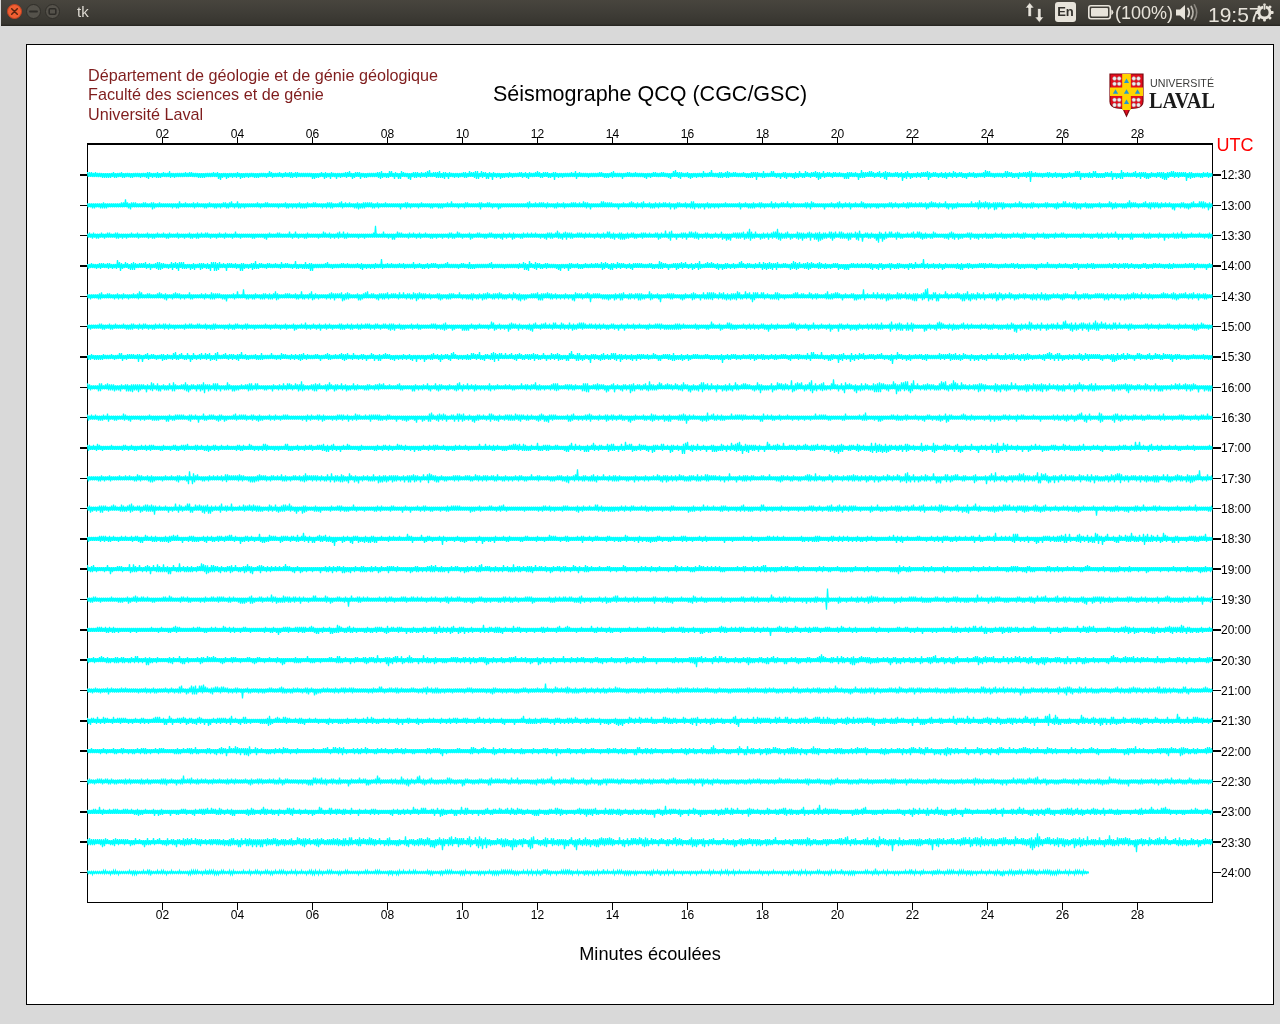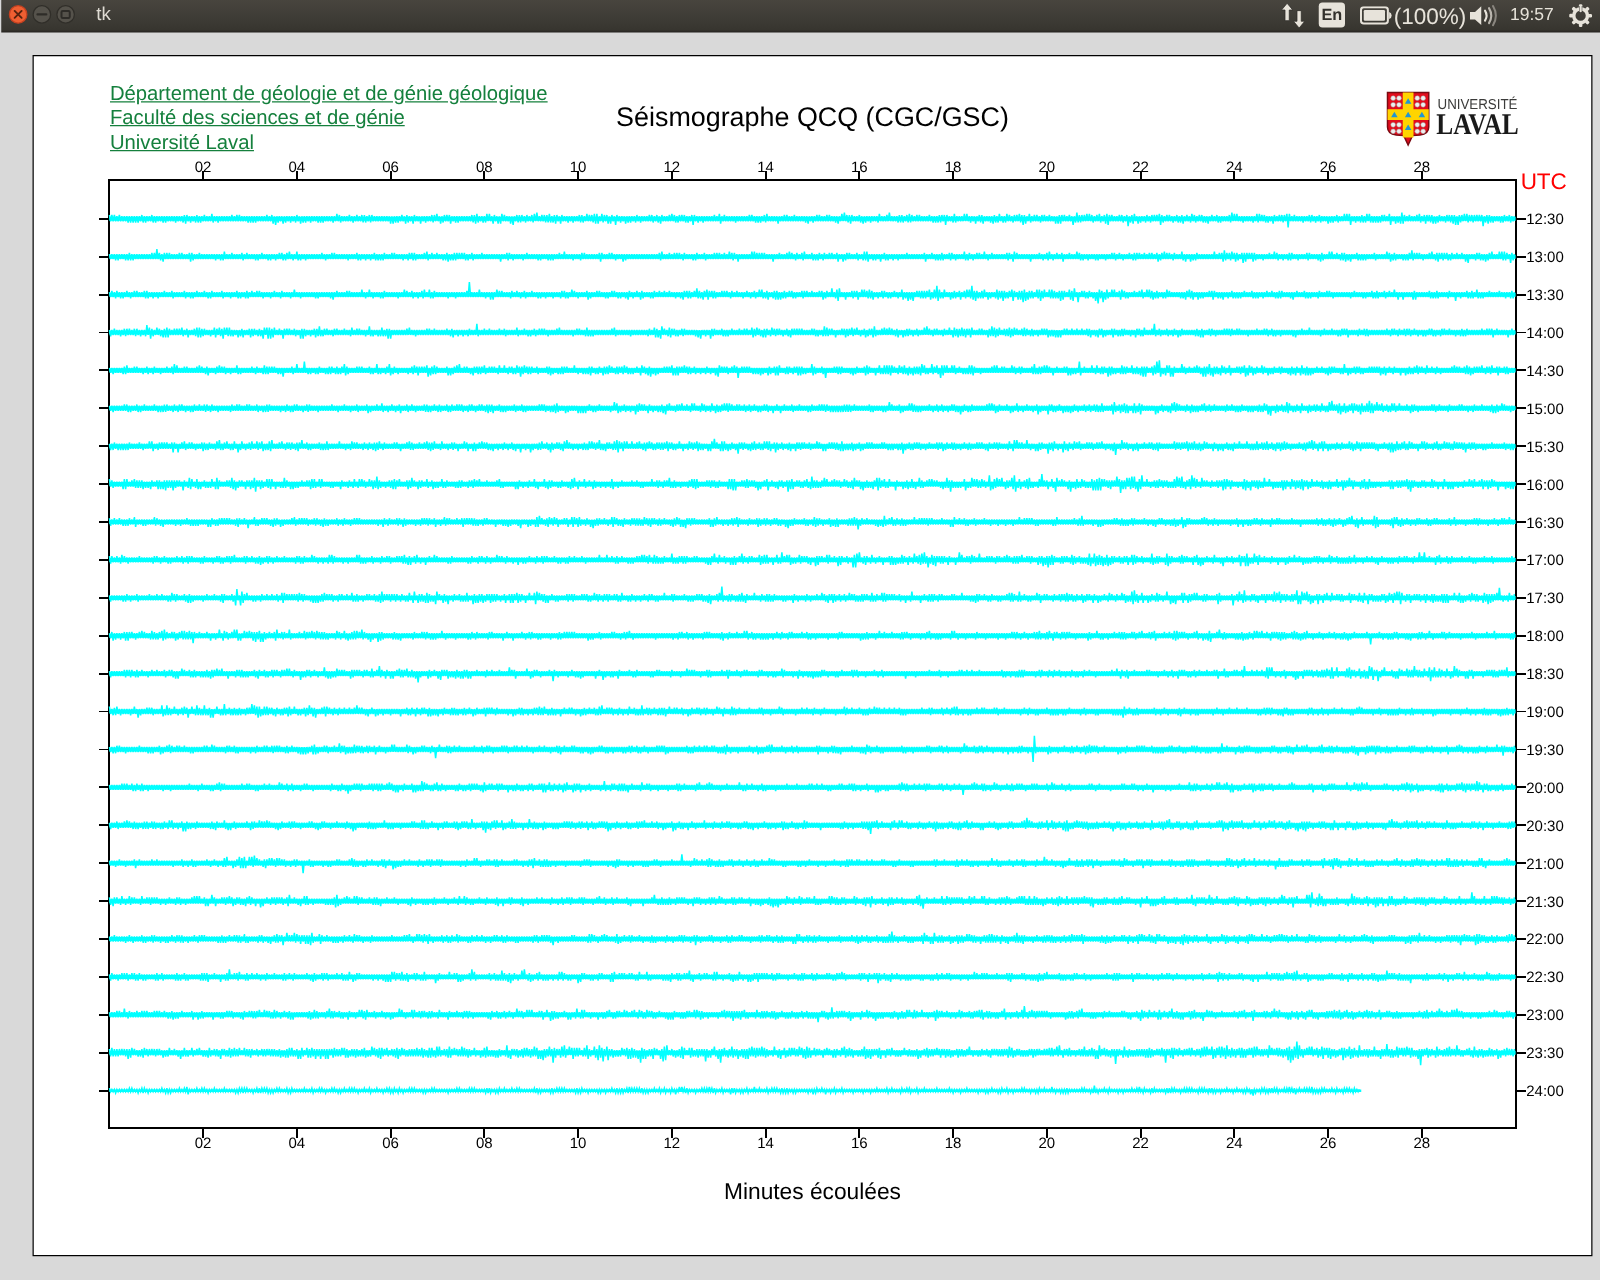--- a/index.html
+++ b/index.html
@@ -3,21 +3,21 @@
 <style>
 * { margin:0; padding:0; box-sizing:border-box; }
 html,body { width:1280px; height:1024px; background:#d9d9d9; font-family:"Liberation Sans",sans-serif; overflow:hidden; }
 #bar { position:absolute; left:1px; top:0; width:1280px; height:26px;
   background:linear-gradient(#48453e 0%, #3e3c36 55%, #37352f 92%, #24221e 100%); }
 .btn { position:absolute; top:4px; width:15px; height:15px; border-radius:50%;
   background:#55524b; border:1px solid #302e29; }
 .btn svg { position:absolute; left:-1px; top:-1px; }
 #win { position:absolute; left:26px; top:44px; width:1248px; height:961px;
   background:#fff; border:1px solid #000; }
-#hdr { position:absolute; left:88px; top:66px; font-size:16.2px; line-height:19.3px; color:#15803d;text-decoration:underline; }
+#hdr { position:absolute; left:88px; top:66px; font-size:16.2px; line-height:19.3px; color:#7f1d1d; }
 #title { position:absolute; left:0; top:82px; width:1300px; text-align:center; font-size:21.5px; color:#000; }
 svg.plot { position:absolute; left:0; top:0; }
 </style></head>
 <body>
 <div id="bar">
 <div class="btn" style="left:6px;background:#ef5f32;border-color:#c64120">
       <svg width="15" height="15" viewBox="0 0 15 15">
         <path d="M4.7 4.7 L10.3 10.3 M10.3 4.7 L4.7 10.3" stroke="#58230f" stroke-width="1.5" stroke-linecap="round"></path>
       </svg>
     </div>
@@ -44,21 +44,21 @@
 <rect x="3" y="3" width="17" height="8.6" rx="1" fill="#e7e3da"></rect>
 <path d="M23.3 4.5 q2 0.5 2 2.8 q0 2.3 -2 2.8 z" fill="#e7e3da"></path>
 </svg>
 <span style="position:absolute;left:1114px;top:3px;font-size:18px;color:#e7e3da">(100%)</span>
 <svg style="position:absolute;left:1174px;top:3px" width="24" height="19" viewBox="0 0 24 19">
 <path d="M1 6.5 h4 l5 -4.5 v15 l-5 -4.5 h-4 z" fill="#e7e3da"></path>
 <path d="M13 5.5 q2.5 4 0 8" stroke="#e7e3da" stroke-width="1.7" fill="none" stroke-linecap="round"></path>
 <path d="M16.2 3.5 q3.6 6 0 12" stroke="#b9b5ad" stroke-width="1.7" fill="none" stroke-linecap="round"></path>
 <path d="M19.4 1.8 q4.6 7.7 0 15.4" stroke="#8a867f" stroke-width="1.6" fill="none" stroke-linecap="round"></path>
 </svg>
-<span style="position:absolute;left:1207px;top:3px;font-size:14px;color:#e7e3da">19:57</span>
+<span style="position:absolute;left:1207px;top:3px;font-size:21px;color:#e7e3da">19:57</span>
 <svg style="position:absolute;left:1254px;top:3px" width="19" height="19" viewBox="0 0 19 19">
 <g fill="#e7e3da">
 <rect x="8.1" y="0.4" width="2.8" height="3.2" rx="1" transform="rotate(0 9.5 9.5)"></rect>
         <rect x="8.1" y="0.4" width="2.8" height="3.2" rx="1" transform="rotate(45 9.5 9.5)"></rect>
         <rect x="8.1" y="0.4" width="2.8" height="3.2" rx="1" transform="rotate(90 9.5 9.5)"></rect>
         <rect x="8.1" y="0.4" width="2.8" height="3.2" rx="1" transform="rotate(135 9.5 9.5)"></rect>
         <rect x="8.1" y="0.4" width="2.8" height="3.2" rx="1" transform="rotate(180 9.5 9.5)"></rect>
         <rect x="8.1" y="0.4" width="2.8" height="3.2" rx="1" transform="rotate(225 9.5 9.5)"></rect>
         <rect x="8.1" y="0.4" width="2.8" height="3.2" rx="1" transform="rotate(270 9.5 9.5)"></rect>
         <rect x="8.1" y="0.4" width="2.8" height="3.2" rx="1" transform="rotate(315 9.5 9.5)"></rect>

